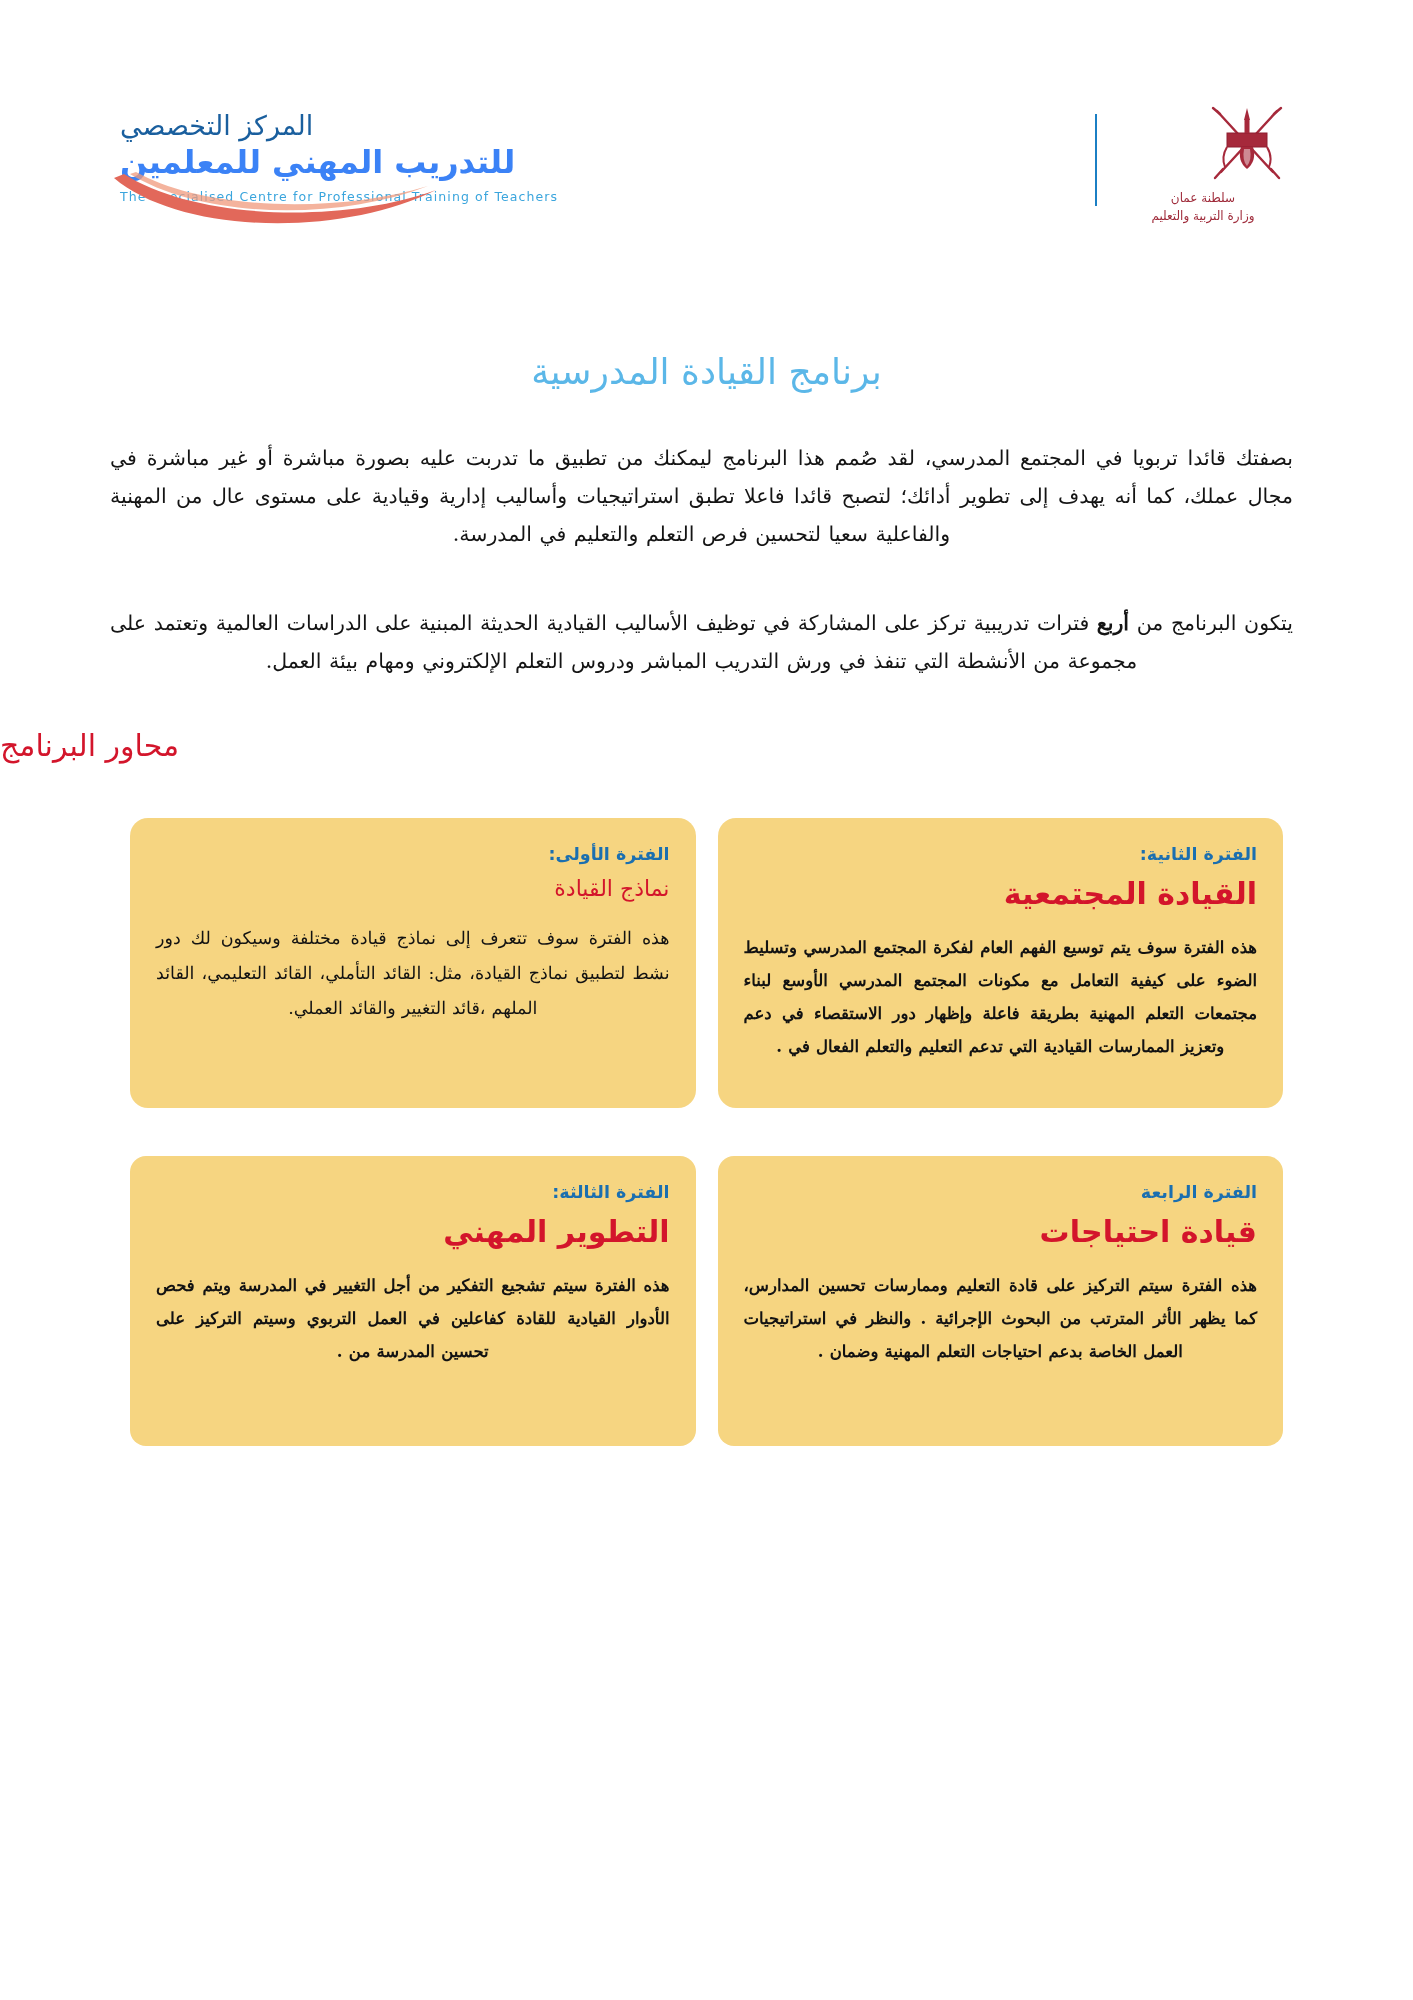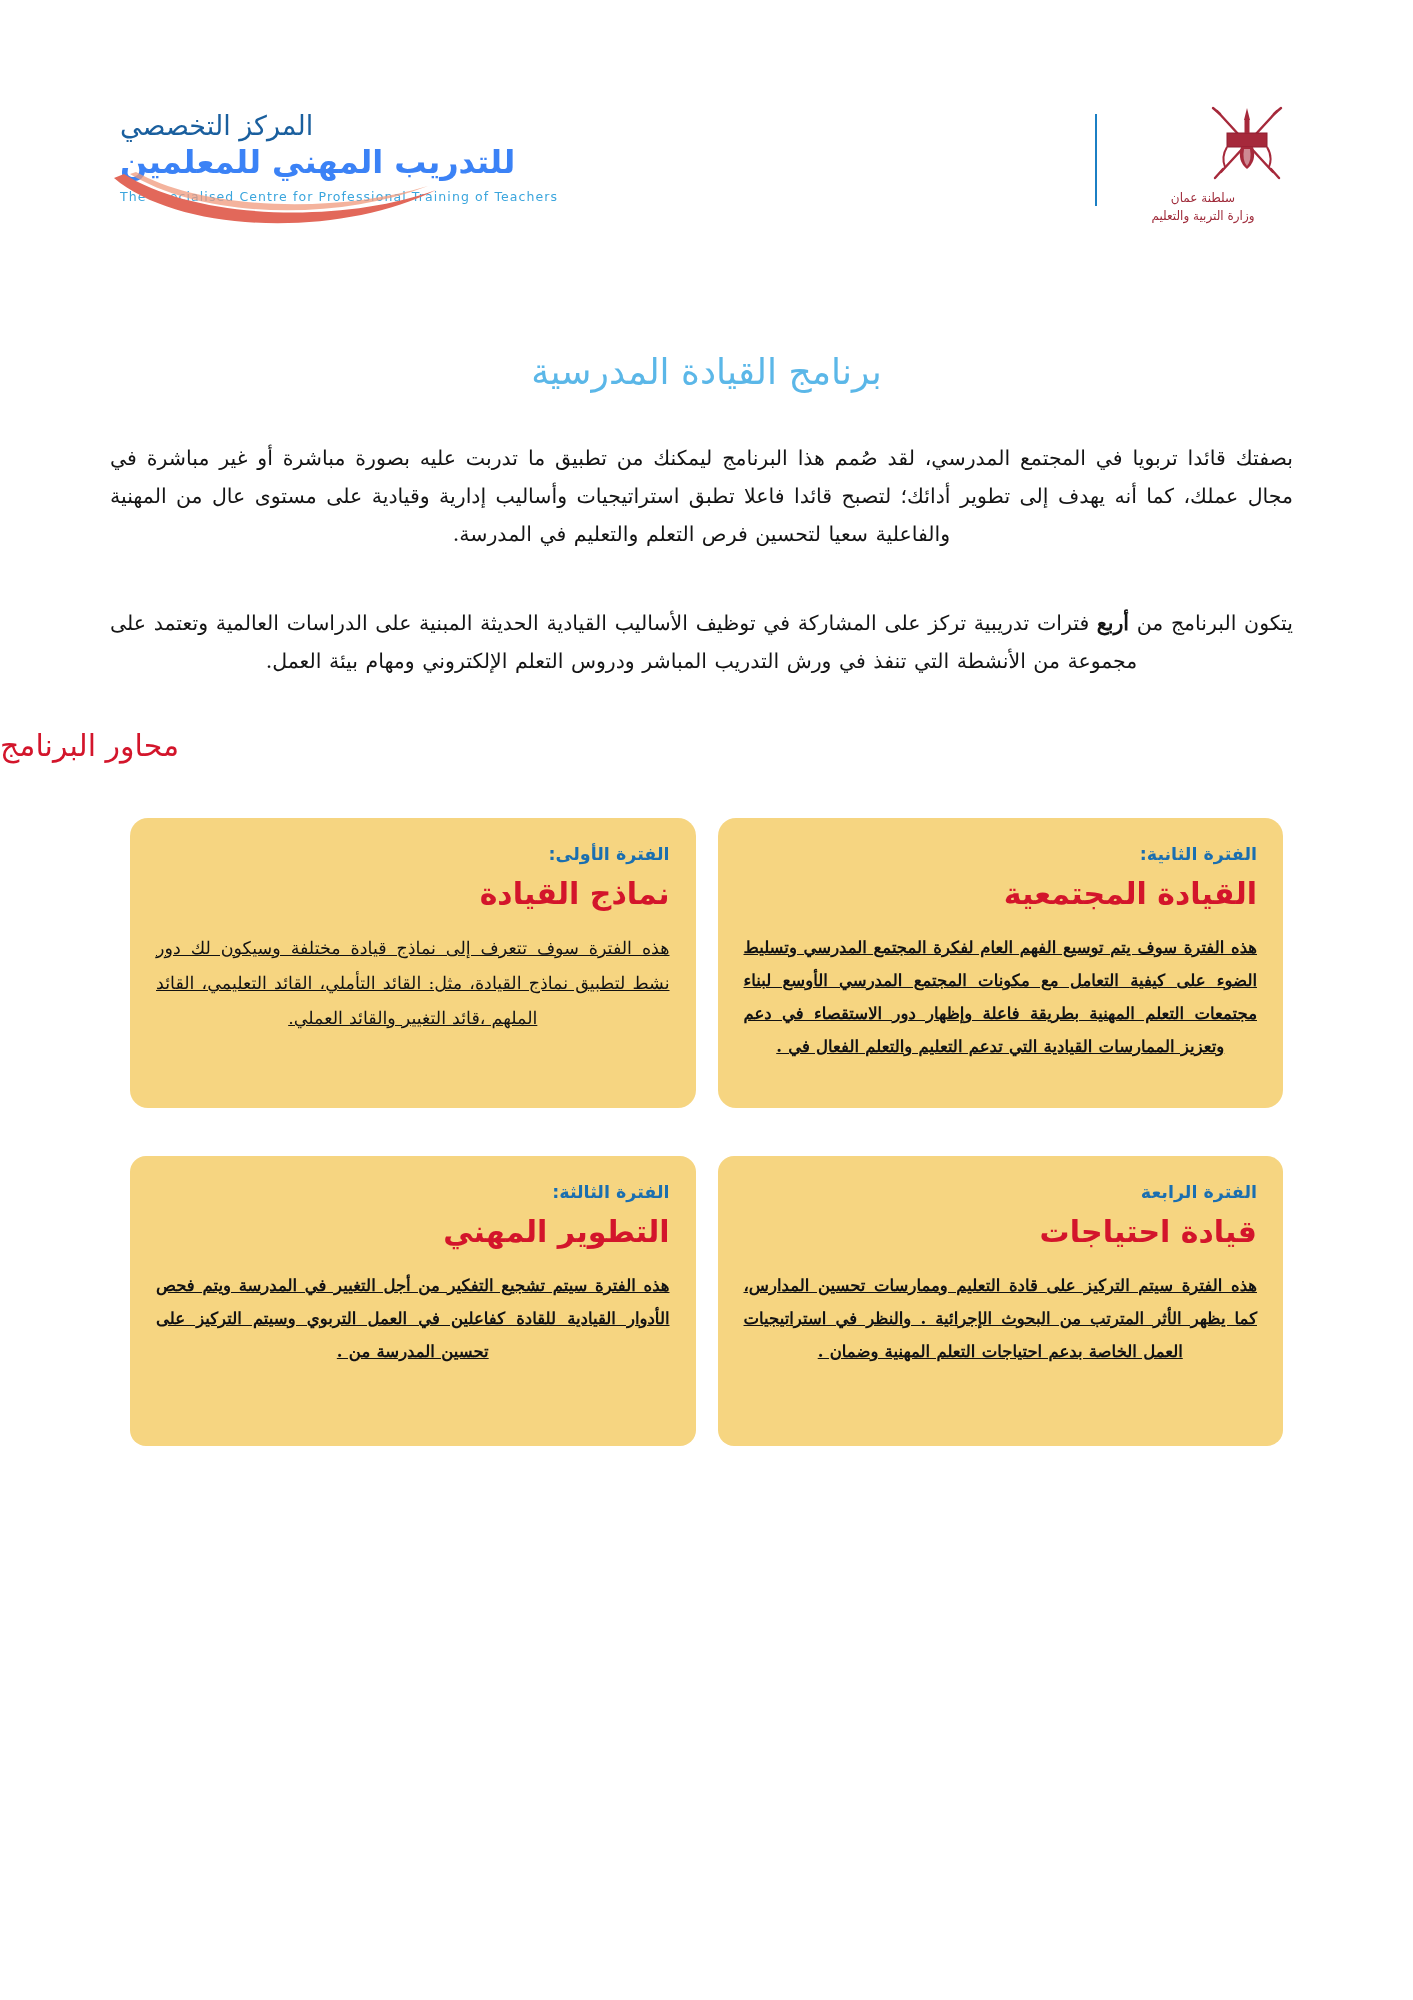--- a/index.html
+++ b/index.html
@@ -173,35 +173,34 @@
   .card-kicker {
     color: #1b6fb0;
     font-size: 17.5px;
     font-weight: bold;
     text-align: right;
     margin-bottom: 12px;
     letter-spacing: 0.3px;
   }
   .card-title {
     color: #d3152b;
-    font-size: 30px;
-    font-weight: 700;
+    font-size: 22px;
+    font-weight: 400;
     text-align: right;
     margin-bottom: 20px;
     letter-spacing: 0.3px;
   }
   .card-body {
     font-family: "DejaVu Serif", "Liberation Serif", serif;
     font-size: 17.5px;
     line-height: 2.0;
     color: #121212;
     text-align: justify;
     text-align-last: center;
     word-spacing: 0.5px;
-    text-decoration: underline;
   }
   
   .card-body.dense {
     font-weight: bold;
     font-size: 16.5px;
     letter-spacing: -0.2px;
     line-height: 2.0;
   }
   .card-title.compact { font-weight: bold; font-size: 30px; }
 

